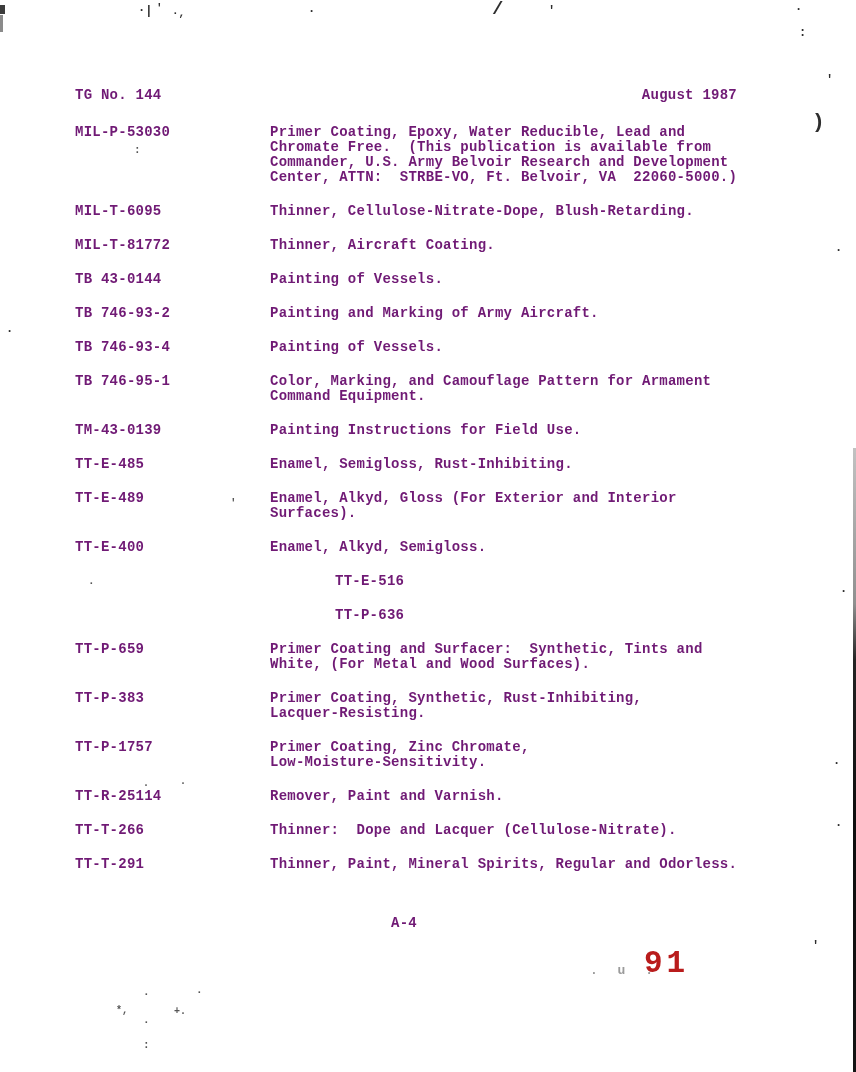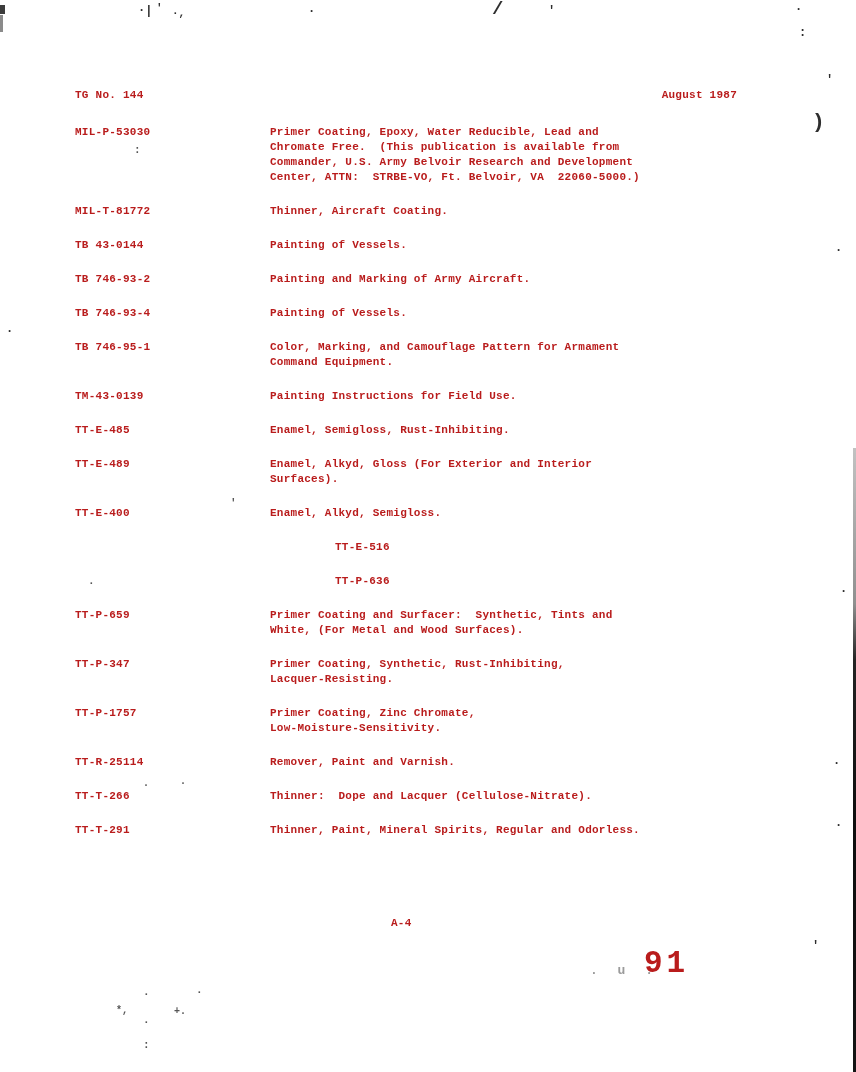--- a/index.html
+++ b/index.html
@@ -9,25 +9,25 @@
     font-family:"Liberation Mono","DejaVu Sans Mono",monospace;
     position:relative;
     overflow:hidden;
   }
   .page{
     position:absolute;inset:0;
     background:#fff;
     color:#161616;
   }
   .doc-text{
-    font-size:11px;
+    font-size:14px;
     line-height:15px;
     font-weight:bold;
     letter-spacing:0.25px;
-    color:#b91c1c;
+    color:#701a75;
   }
   .header-row{
     position:absolute;
     left:75px;top:88px;
     width:662px;
     display:flex;
     justify-content:space-between;
   }
   .entries{
     position:absolute;
@@ -104,20 +104,24 @@
 
   <div class="entries doc-text" id="entries">
       <div class="entry">
         <span class="code">MIL-P-53030</span>
         <span class="desc">Primer Coating, Epoxy, Water Reducible, Lead and
 Chromate Free.  (This publication is available from
 Commander, U.S. Army Belvoir Research and Development
 Center, ATTN:  STRBE-VO, Ft. Belvoir, VA  22060-5000.)</span>
       </div>
       <div class="entry">
+        <span class="code">MIL-T-6095</span>
+        <span class="desc">Thinner, Cellulose-Nitrate-Dope, Blush-Retarding.</span>
+      </div>
+      <div class="entry">
         <span class="code">MIL-T-81772</span>
         <span class="desc">Thinner, Aircraft Coating.</span>
       </div>
       <div class="entry">
         <span class="code">TB 43-0144</span>
         <span class="desc">Painting of Vessels.</span>
       </div>
       <div class="entry">
         <span class="code">TB 746-93-2</span>
         <span class="desc">Painting and Marking of Army Aircraft.</span>
@@ -153,21 +157,21 @@
       </div>
       <div class="entry">
         <span class="code">TT-P-636</span>
       </div>
       <div class="entry">
         <span class="code">TT-P-659</span>
         <span class="desc">Primer Coating and Surfacer:  Synthetic, Tints and
 White, (For Metal and Wood Surfaces).</span>
       </div>
       <div class="entry">
-        <span class="code">TT-P-347</span>
+        <span class="code">TT-P-383</span>
         <span class="desc">Primer Coating, Synthetic, Rust-Inhibiting,
 Lacquer-Resisting.</span>
       </div>
       <div class="entry">
         <span class="code">TT-P-1757</span>
         <span class="desc">Primer Coating, Zinc Chromate,
 Low-Moisture-Sensitivity.</span>
       </div>
       <div class="entry">
         <span class="code">TT-R-25114</span>

